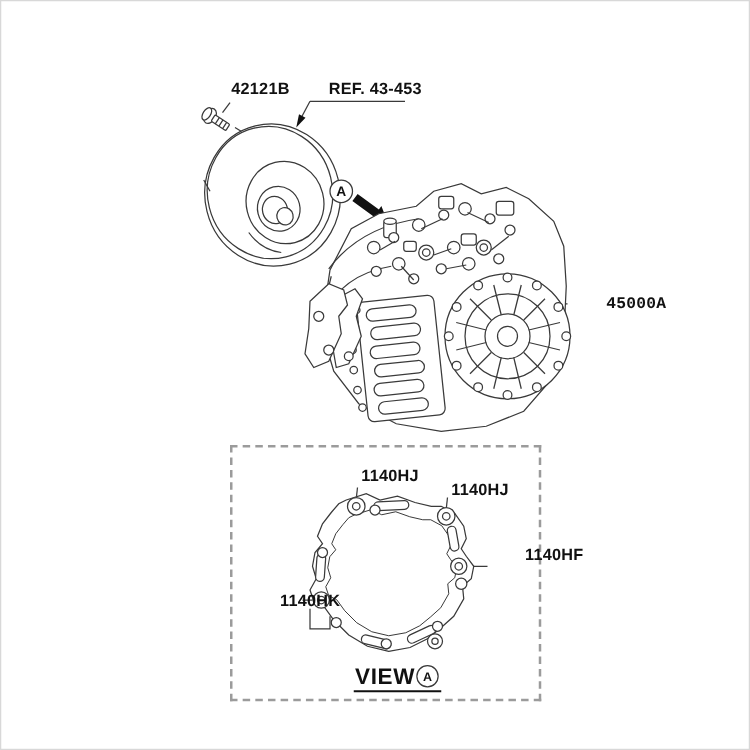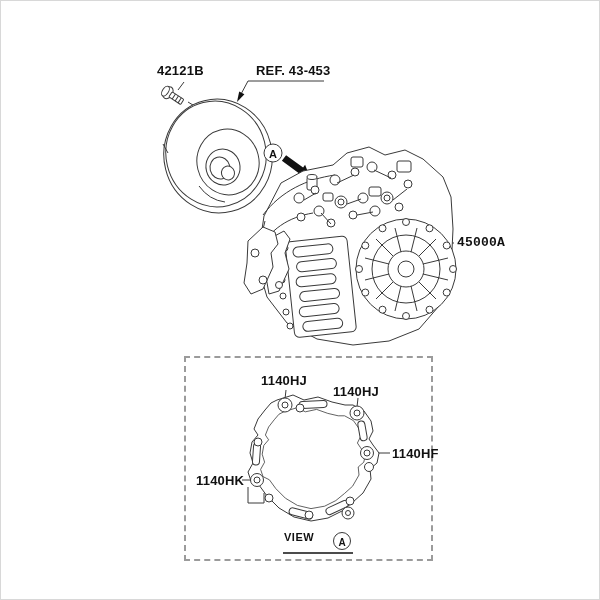--- a/index.html
+++ b/index.html
@@ -4,24 +4,24 @@
 <style>
   html,body{margin:0;padding:0;background:#fff;}
   #stage{
     position:relative;width:600px;height:600px;background:#ffffff;
     font-family:"Liberation Sans", sans-serif;overflow:hidden;
     border:1px solid #d8d8d8;box-sizing:border-box;
   }
   #art{position:absolute;left:0;top:0;}
   .callout{
     position:absolute;color:#111;font-weight:700;font-size:13px;
-    letter-spacing:0.2px;white-space:nowrap;line-height:1;
+    letter-spacing:0.2px;white-space:nowrap;line-height:1;margin-left:28px;
   }
   .caption{
-    position:absolute;color:#111;font-weight:700;font-size:11px;
+    position:absolute;color:#111;font-weight:700;font-size:18px;
     letter-spacing:0.5px;white-space:nowrap;line-height:1;
   }
   .detail-frame{
     position:absolute;left:183px;top:355px;width:249px;height:205px;
     border:2px dashed #9b9b9b;box-sizing:border-box;
   }
   svg .ln{stroke:#3a3a3a;stroke-width:1;fill:none;}
   svg .lnf{stroke:#3a3a3a;stroke-width:1;fill:#ffffff;}
   svg .solid{fill:#111;stroke:none;}
   svg text{font-family:"Liberation Sans", sans-serif;font-weight:700;fill:#111;}
@@ -224,26 +224,26 @@
       <circle class="lnf" cx="341" cy="540" r="8.5" stroke="#111"></circle>
       <text x="341" y="541" font-size="10" text-anchor="middle" dominant-baseline="central">A</text>
       <line x1="282" y1="552" x2="352" y2="552" stroke="#111" stroke-width="1.5"></line>
     </g>
   </svg>
 
   <div class="detail-frame"></div>
 
   <div class="callout" style="left:156px;top:63px;">42121B</div>
 
-  <div class="callout" style="left:255px;top:63px;">REF. 43-453</div>
+  <div class="callout" style="left:234px;top:63px;">REF. 43-453</div>
 
   <div class="callout" style="left:456px;top:235px;font-family:Liberation Mono, monospace;">45000A</div>
 
   <div class="callout" style="left:260px;top:373px;">1140HJ</div>
 
   <div class="callout" style="left:332px;top:384px;">1140HJ</div>
 
-  <div class="callout" style="left:391px;top:446px;text-align:right;">1140HF</div>
+  <div class="callout" style="left:391px;top:436px;text-align:right;">1140HF</div>
 
   <div class="callout" style="left:195px;top:473px;text-align:right;">1140HK</div>
 
   <div class="caption" style="left:283px;top:531px;">VIEW</div>
 </div>
 
 </body></html>

